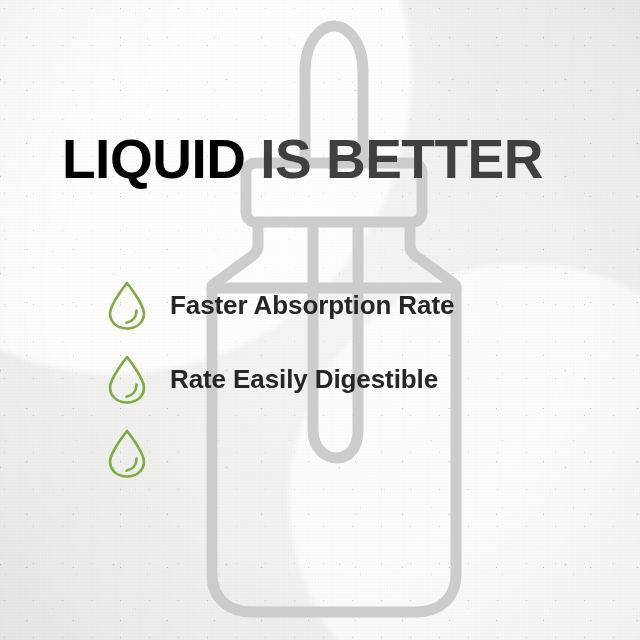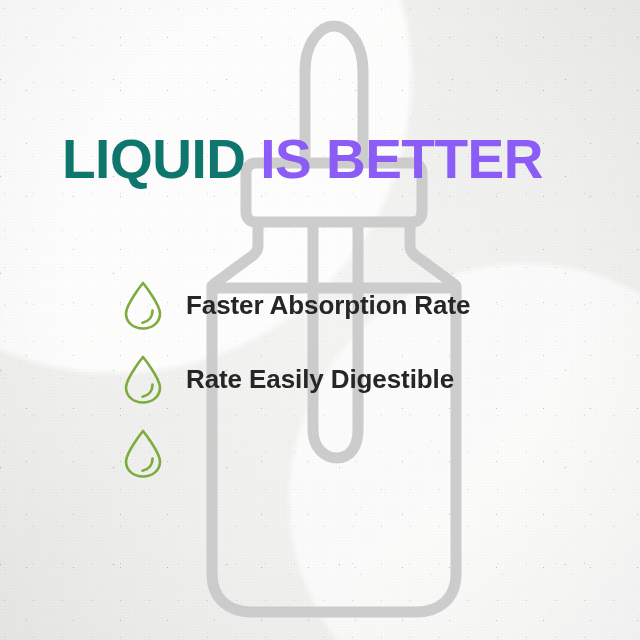--- a/index.html
+++ b/index.html
@@ -82,27 +82,27 @@
     top: 92px;
     width: 524px;
     font-weight: 700;
     font-size: 55px;
     line-height: 60px;
     letter-spacing: -0.5px;
     color: #252525;
     white-space: nowrap;
   }
   .headline .line { display: block; }
-  .hl-green { color: #0f766e; margin-top: 44px; }
-  .hl-dark  { color: #8b5cf6; }
+  .hl-green { color: #000000; margin-top: 44px; }
+  .hl-dark  { color: #404040; }
 
   
   .feature-list {
     position: absolute;
-    left: 120px;
+    left: 104px;
     top: 276px;
     width: 480px;
   }
   .feature-row {
     display: flex;
     align-items: center;
     height: 58px;
     margin-bottom: 16px;
   }
   .feature-row:last-child { margin-bottom: 0; }

